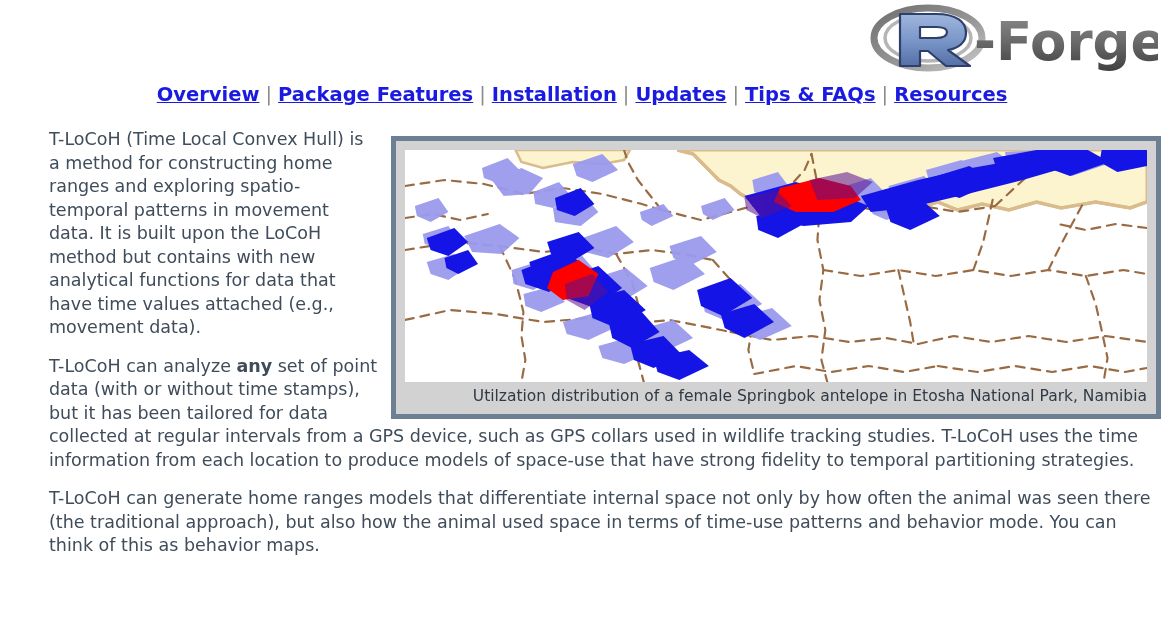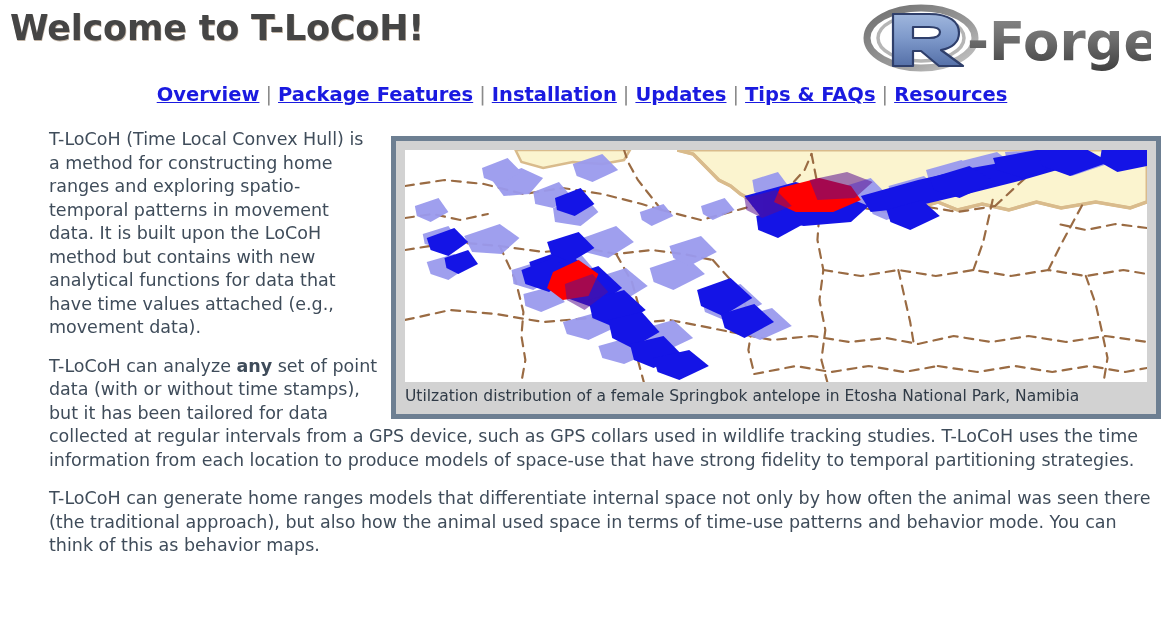--- a/index.html
+++ b/index.html
@@ -31,21 +31,21 @@
     font-weight: bold;
     letter-spacing: -0.2px;
     color: #454545;
     text-shadow: 0.6px 0.6px 0 rgba(120,90,60,0.45);
     font-family: "DejaVu Sans", "Liberation Sans", sans-serif;
   }
 
   
   .rforge-logo {
     position: absolute;
-    right: 13px;
+    right: 6px;
     top: 2px;
     width: 296px;
     height: 72px;
   }
 
   
   .navbar {
     text-align: center;
     padding: 0 0 0 0;
     margin: 0;
@@ -94,39 +94,38 @@
     box-sizing: border-box;
   }
   .figure-img {
     position: relative;
     width: 100%;
     height: 232px;
     background: #ffffff;
     overflow: hidden;
   }
   .figure-caption {
-    text-align: left;
+    text-align: right;
     font-size: 15.5px;
     line-height: 23px;
     color: #2f3a46;
     padding: 3px 0 2px 0;
     background: #d2d2d2;
   }
 
   
   .map-svg { display: block; width: 100%; height: 100%; }
 
   .clearfix::after { content: ""; display: block; clear: both; }
 </style>
 </head>
 <body>
 
 <div class="header">
 
-  <h1 class="page-title">Welcome to T-LoCoH!</h1>
 
   <div class="rforge-logo">
     <svg viewBox="0 0 296 72" width="296" height="72" aria-hidden="true">
       <defs>
         <linearGradient id="rBlue" x1="0" y1="0" x2="0" y2="1">
           <stop offset="0%" stop-color="#9fb6dd"></stop>
           <stop offset="45%" stop-color="#7f9acb"></stop>
           <stop offset="100%" stop-color="#5570a8"></stop>
         </linearGradient>
         <linearGradient id="fgGray" x1="0" y1="0" x2="0" y2="1">

